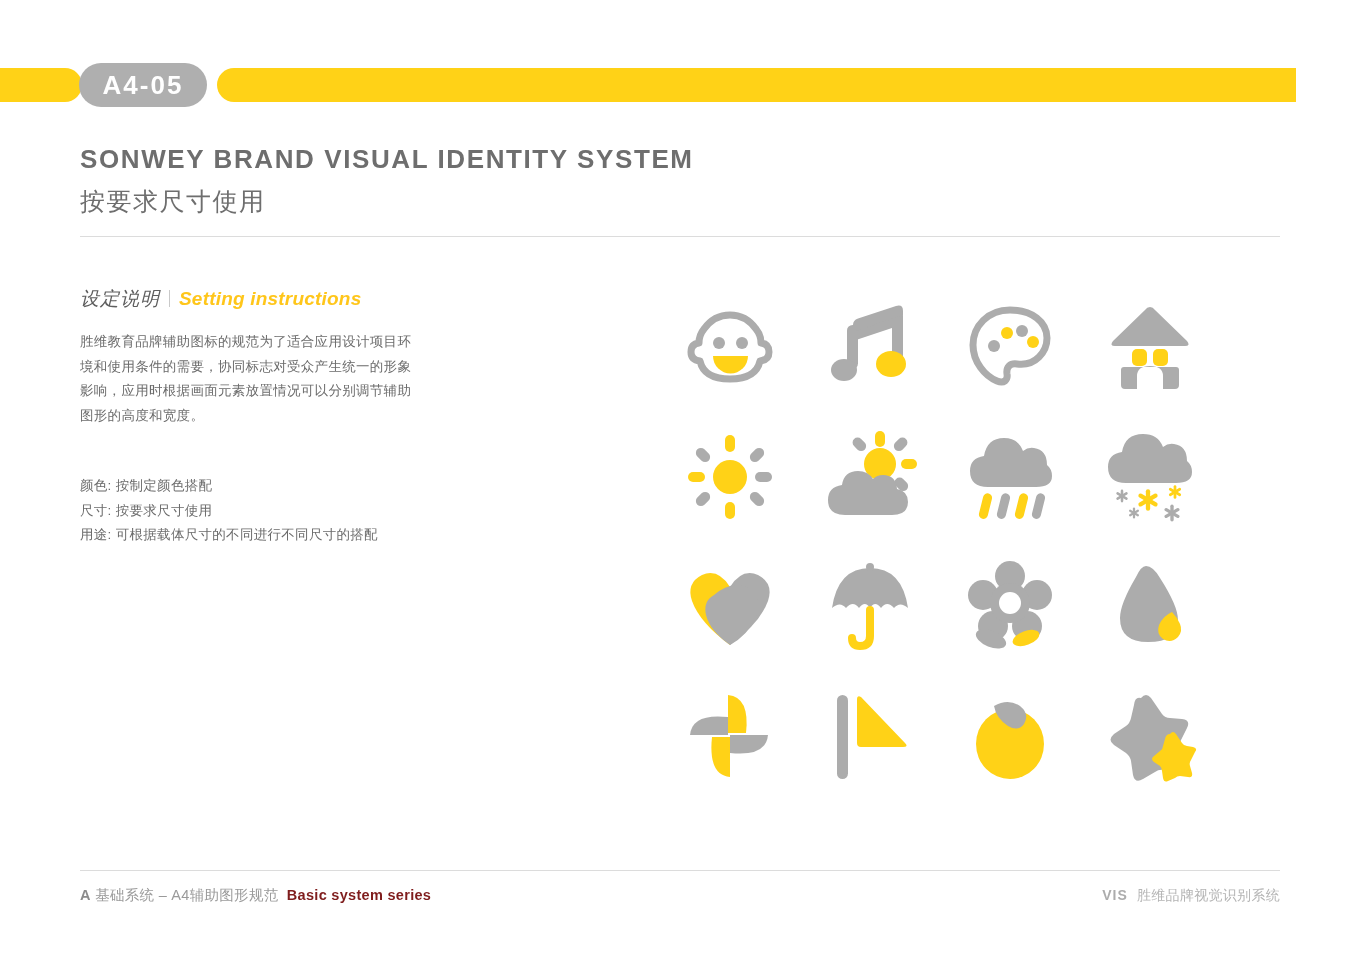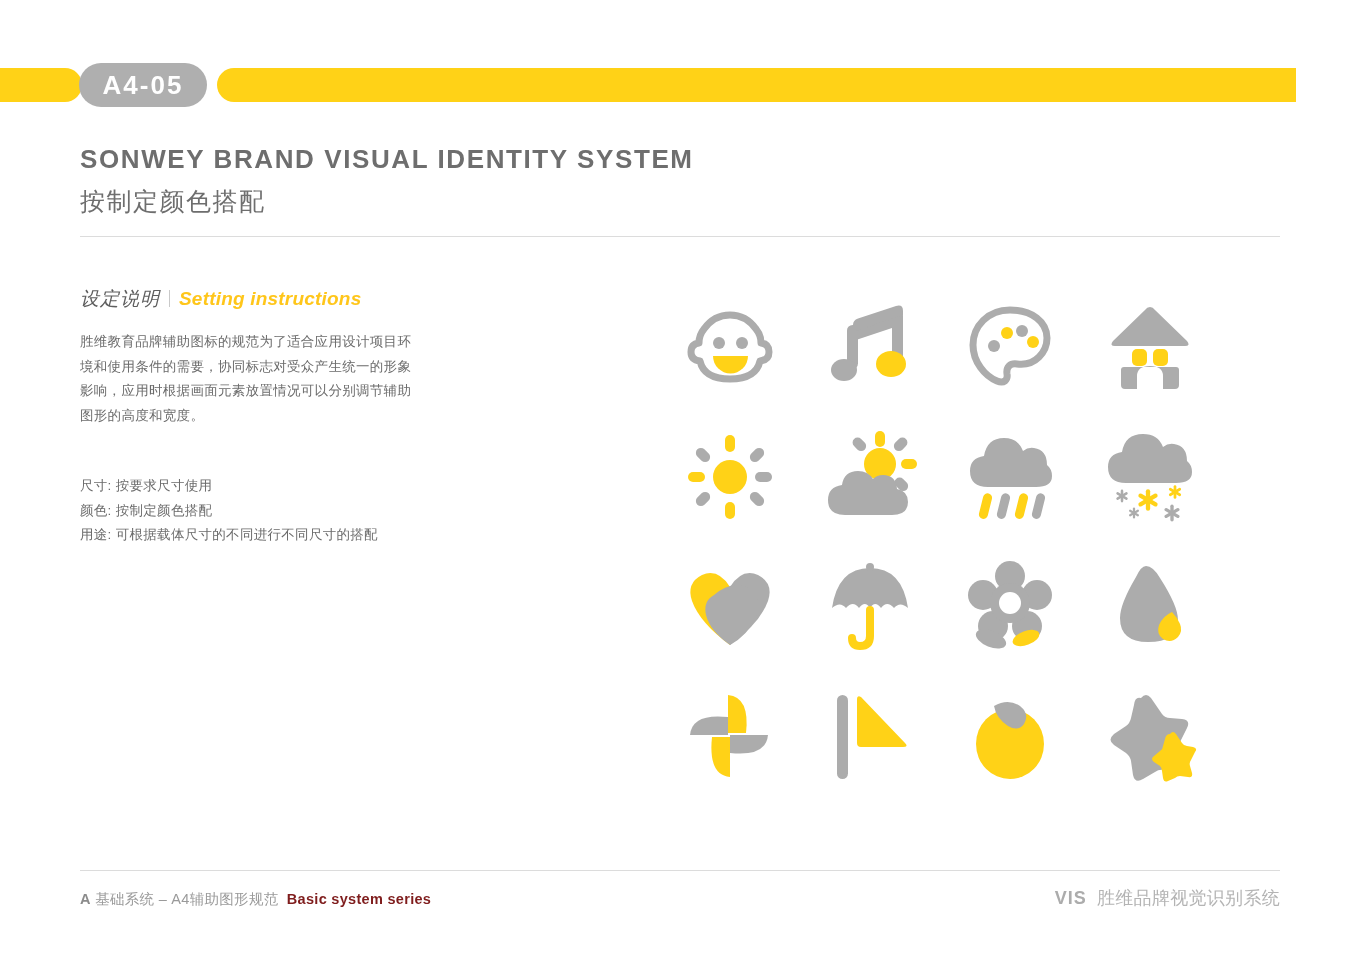--- a/index.html
+++ b/index.html
@@ -186,21 +186,21 @@
     letter-spacing: 0.3px;
     white-space: nowrap;
   }
   .footer-left .strong { font-weight: bold; color: #8C8C8C; }
   .footer-left .accent {
     color: #7f1d1d;
     font-weight: bold;
     margin-left: 4px;
   }
   .footer-right {
-    font-size: 18px;
+    font-size: 14px;
     color: #B4B4B4;
     letter-spacing: 0.3px;
     white-space: nowrap;
   }
   .footer-right .vis {
     font-weight: bold;
     color: #ACACAC;
     letter-spacing: 1px;
     margin-right: 5px;
   }
@@ -211,37 +211,37 @@
 <div class="page">
 
   <div class="header-bar">
     <div class="bar-stub"></div>
     <div class="bar-main"></div>
     <div class="code-badge">A4-05</div>
   </div>
 
   <div class="title-block">
     <div class="title-en">SONWEY BRAND VISUAL IDENTITY SYSTEM</div>
-    <div class="title-cn">按制定颜色搭配</div>
+    <div class="title-cn">按要求尺寸使用</div>
   </div>
   <div class="title-rule"></div>
 
   <div class="left-col">
 
     <div class="sec-head">
       <span class="cn">设定说明</span>
       <span class="divider"></span>
       <span class="en">Setting instructions</span>
     </div>
     <div class="body-text">胜维教育品牌辅助图标的规范为了适合应用设计项目环境和使用条件的需要，协同标志对受众产生统一的形象影响，应用时根据画面元素放置情况可以分别调节辅助图形的高度和宽度。</div>
 
     <div class="spec-block">
       <div class="spec-list">
+        <div>颜色: 按制定颜色搭配</div>
         <div>尺寸: 按要求尺寸使用</div>
-        <div>颜色: 按制定颜色搭配</div>
         <div>用途: 可根据载体尺寸的不同进行不同尺寸的搭配</div>
       </div>
     </div>
   </div>
 
   <div class="icon-grid">
 
     <div class="icon-cell">
       <svg width="96" height="96" viewBox="0 0 96 96">
         <path d="M22 30 Q17 36 17 44 Q9 45 9 53 Q9 61 18 62 Q22 80 48 80 Q74 80 78 62 Q87 61 87 53 Q87 45 79 44 Q79 36 74 30 Q64 16 48 16 Q32 16 22 30 Z" fill="none" stroke="#ACACAC" stroke-width="7" stroke-linejoin="round"></path>

